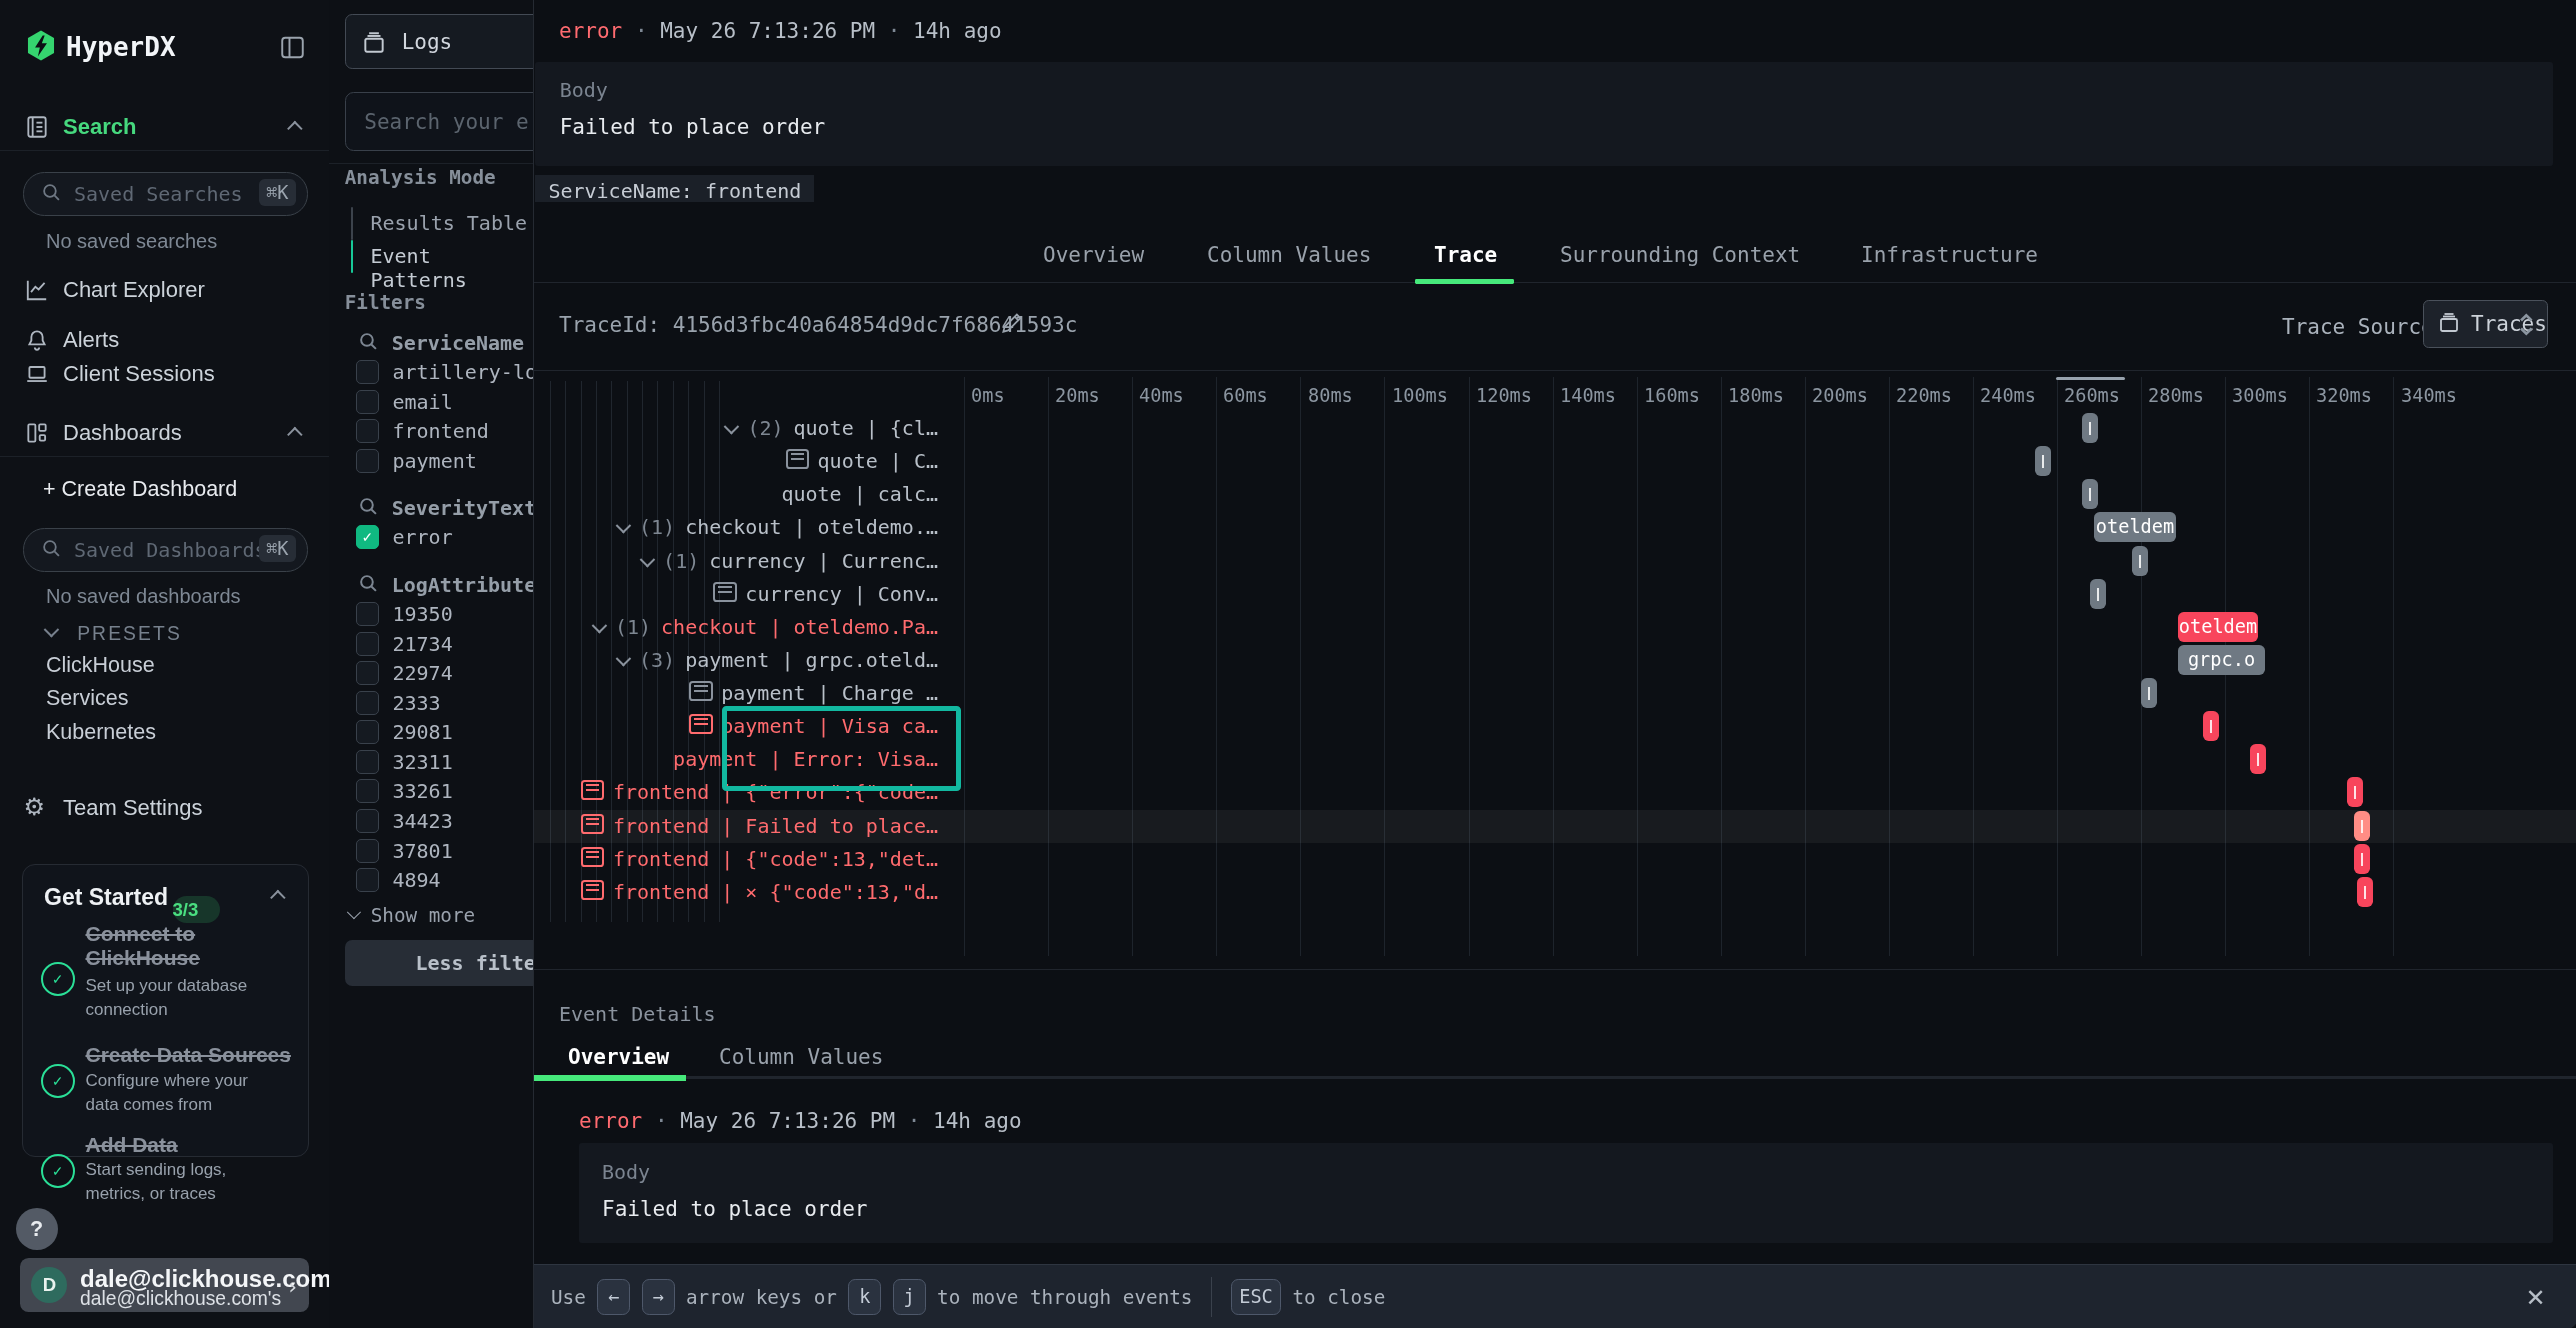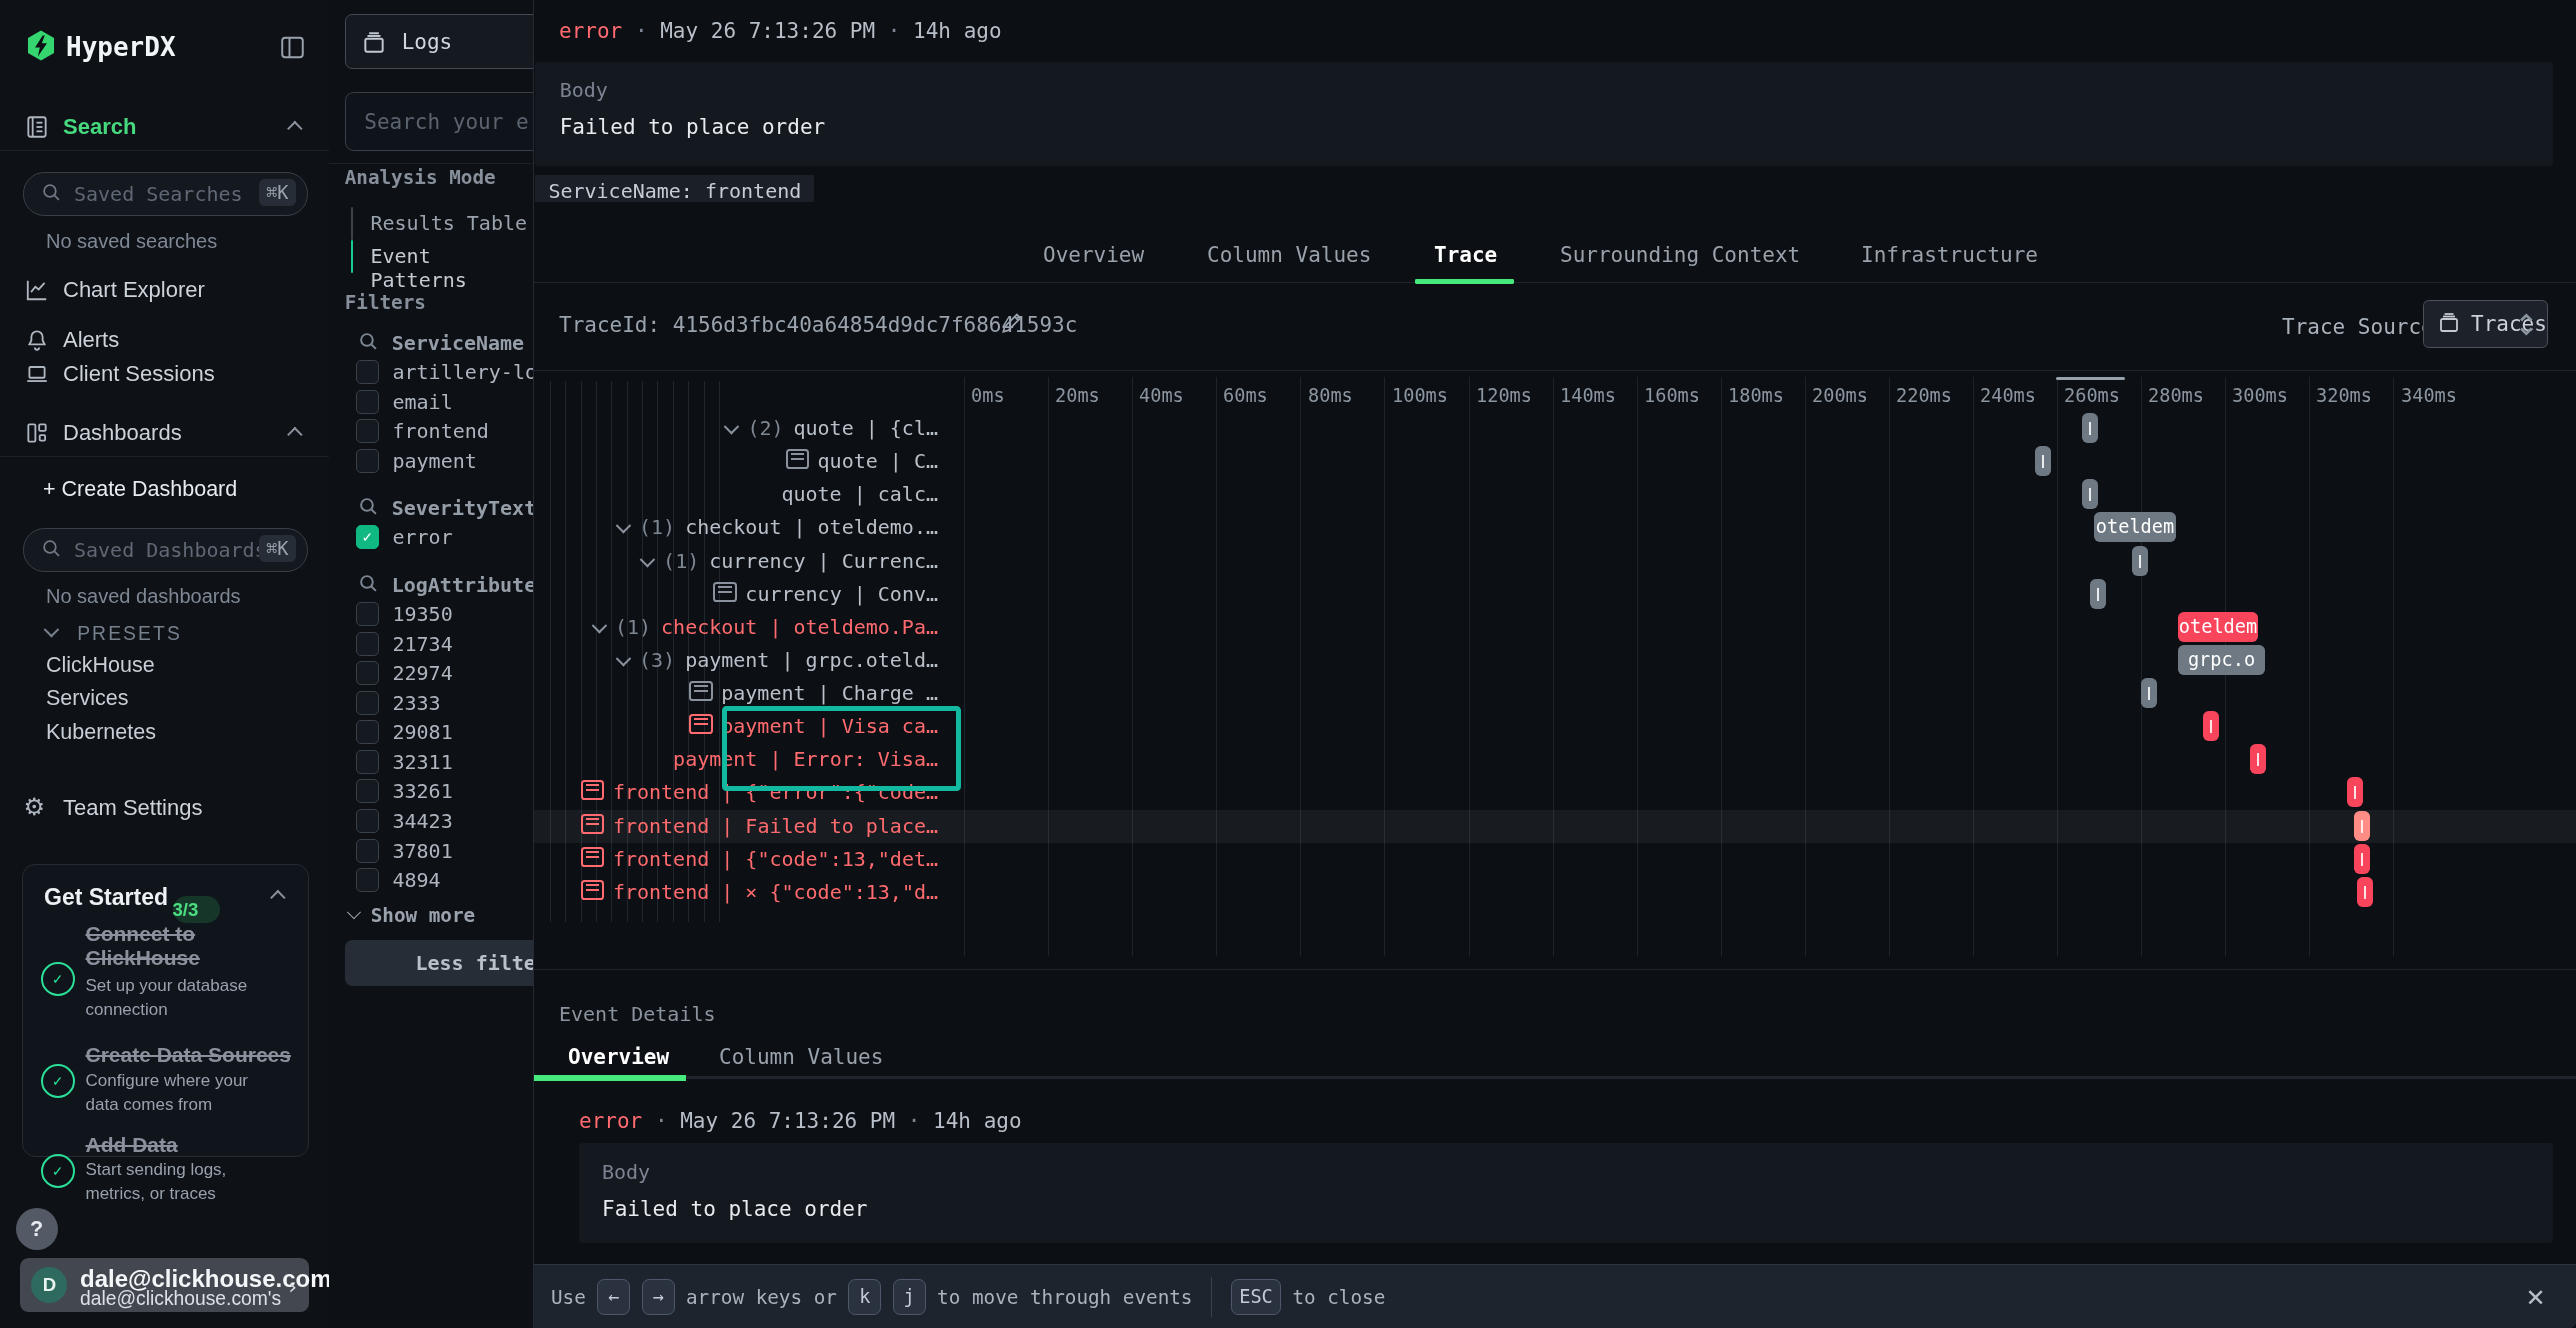--- a/index.html
+++ b/index.html
@@ -374,21 +374,21 @@
         <div class="fitem" style="top: 837px;">
           <div class="cb"></div>
           <div class="lb">37801</div>
         </div>
         <div class="fitem" style="top: 866px;">
           <div class="cb"></div>
           <div class="lb">4894</div>
         </div>
       </div>
 
-    <div id="showmore" style="top: 904px; font-weight: bold;">
+    <div id="showmore" style="top: 904px;">
       <span class="chev" style="display:inline-block;vertical-align:4.3px;margin-right:11.4px;border-width:1.8px;border-color:#9aa2ad;"></span><span id="showmore-lb">Show more</span>
     </div>
     <div id="lessfil">Less filters</div>
   </section>
 
   <section id="main">
 
     <div id="hdr-line">
       <span class="err-txt">error</span>
       <span class="dim"> · </span><span class="tstamp">May 26 7:13:26 PM</span>

